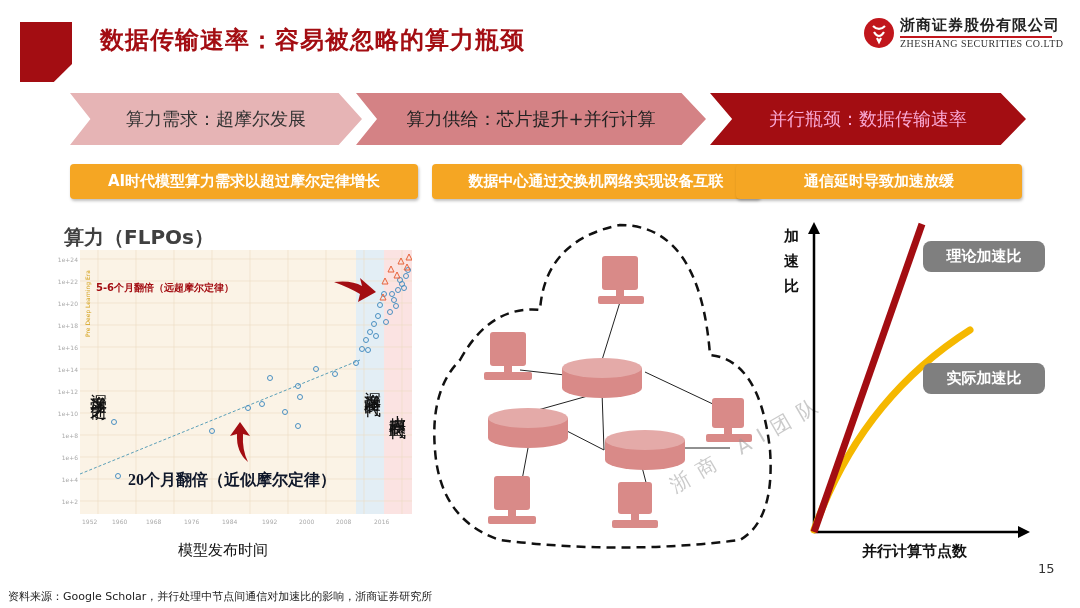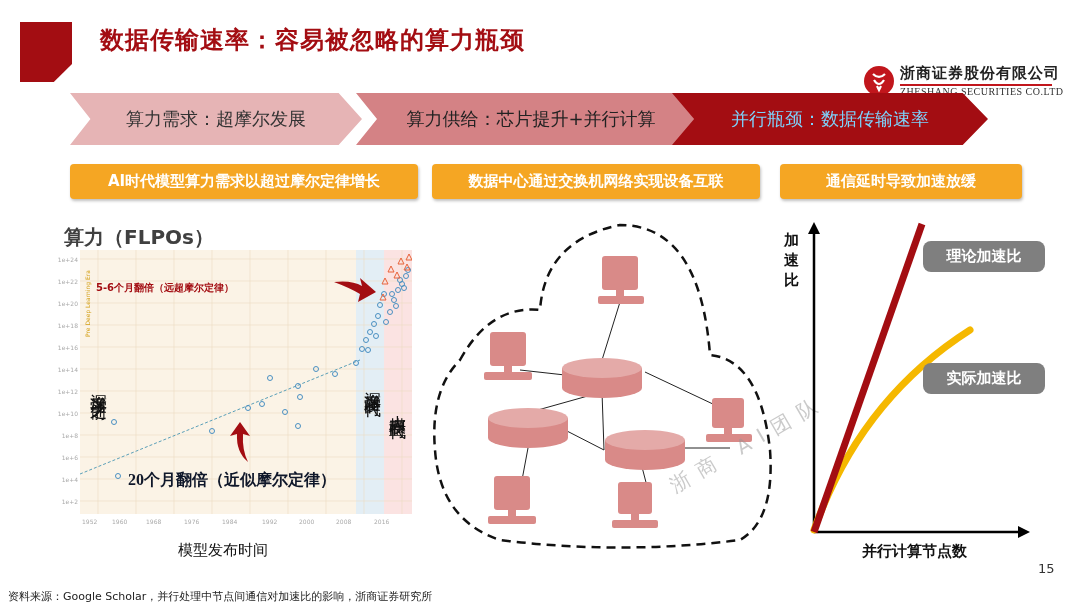--- a/index.html
+++ b/index.html
@@ -2,41 +2,41 @@
 <html><head>
 <meta charset="utf-8">
 <style>
   * { box-sizing: border-box; margin: 0; padding: 0; }
   html, body { width: 1080px; height: 608px; overflow: hidden; background: #fff; }
   body { position: relative; font-family: "DejaVu Sans", "Liberation Sans", sans-serif; }
   .abs { position: absolute; }
   .corner-block { left: 20px; top: 22px; width: 52px; height: 60px; background: #a30d12;
     clip-path: polygon(0 0, 100% 0, 100% 70%, 65% 100%, 0 100%); }
   .title { left: 100px; top: 24px; font-size: 24px; font-weight: bold; color: #a30d12; letter-spacing: 1px; }
-  .logo { left: 864px; top: 16px; width: 200px; height: 40px; margin-top: 48px; }
+  .logo { left: 864px; top: 16px; width: 200px; height: 40px; }
   .logo-circle { left: 0; top: 2px; width: 30px; height: 30px; border-radius: 50%; background: #c1161c; }
   .logo-cn { left: 36px; top: 0; font-size: 15px; font-weight: bold; color: #222; letter-spacing: 1px; }
   .logo-line { left: 36px; top: 20px; width: 152px; height: 2px; background: #c1161c; }
   .logo-en { left: 36px; top: 22px; font-family: "Liberation Serif", serif; font-size: 10px; color: #333; letter-spacing: 0.5px; }
 
   .chev { top: 93px; height: 52px; display: flex; align-items: center; justify-content: center;
     font-size: 18px; font-weight: normal; }
   .chev1 { left: 70px; width: 292px; background: #e6b4b5; color: #333;
     clip-path: polygon(0 0, 92% 0, 100% 50%, 92% 100%, 0 100%, 7% 50%); }
   .chev2 { left: 356px; width: 350px; background: #d48285; color: #222;
     clip-path: polygon(0 0, 93% 0, 100% 50%, 93% 100%, 0 100%, 6% 50%); }
-  .chev3 { left: 672px; width: 316px; background: #a30d12; color: #7dd3fc;
+  .chev3 { left: 710px; width: 316px; background: #a30d12; color: #f9a8d4;
     clip-path: polygon(0 0, 92% 0, 100% 50%, 92% 100%, 0 100%, 7% 50%); }
 
   .obtn { top: 164px; height: 35px; background: #f5a623; border-radius: 4px;
     color: #fff; font-size: 15px; font-weight: bold; display: flex; align-items: center; justify-content: center;
     box-shadow: 1px 2px 3px rgba(0,0,0,0.25); }
   .ob1 { left: 70px; width: 348px; }
   .ob2 { left: 432px; width: 328px; }
-  .ob3 { left: 780px; width: 242px; }
+  .ob3 { left: 736px; width: 286px; }
 
   .chart-title { left: 64px; top: 224px; font-size: 20px; font-weight: bold; color: #404040; }
   .plot { left: 80px; top: 250px; width: 332px; height: 264px; background: #fbf3e6; overflow: hidden; }
   .plot-dl { left: 276px; top: 0; width: 28px; height: 264px; background: #e3eef5; }
   .plot-llm { left: 304px; top: 0; width: 28px; height: 264px; background: #fbe3e2; }
   .ytick { left: 56px; font-size: 6px; color: #aaa; width: 22px; text-align: right; }
   .xtick { top: 518px; font-size: 6px; color: #aaa; }
   .pre-dl { left: 84px; top: 270px; font-size: 6px; color: #d4a017; writing-mode: vertical-rl; transform: rotate(180deg); }
   .ann1 { left: 96px; top: 281px; font-size: 10px; font-weight: bold; color: #a30d12; }
   .ann2 { left: 128px; top: 470px; font-size: 16px; font-weight: bold; color: #0f172a; font-family: Liberation Serif, serif; }
@@ -238,21 +238,21 @@
       <rect x="68" y="306" width="48" height="8" rx="2"></rect>
   </g>
   <g fill="#d98a88">
     <rect x="198" y="272" width="34" height="32" rx="3"></rect>
       <rect x="211" y="304" width="8" height="6"></rect>
       <rect x="192" y="310" width="46" height="8" rx="2"></rect>
   </g>
 </svg>
 <div class="abs watermark">浙商 AI团队</div>
 
-<div class="abs speed-label" style="left:784px;top:230px;width:18px;line-height:20px">加速比</div>
+<div class="abs speed-label" style="left:784px;top:224px;width:18px;line-height:25px">加速比</div>
 <svg class="abs" style="left:800px;top:220px" width="230" height="320">
   <line x1="14" y1="312" x2="14" y2="10" stroke="#000" stroke-width="2.5"></line>
   <polygon points="14,2 8,14 20,14" fill="#000"></polygon>
   <line x1="14" y1="312" x2="222" y2="312" stroke="#000" stroke-width="2.5"></line>
   <polygon points="230,312 218,306 218,318" fill="#000"></polygon>
   <path d="M14 310 Q60 180 170 110" fill="none" stroke="#f5b800" stroke-width="7" stroke-linecap="round"></path>
   <line x1="14" y1="312" x2="122" y2="4" stroke="#a30d12" stroke-width="7"></line>
 </svg>
 <div class="abs tag" style="left:923px;top:241px">理论加速比</div>
 <div class="abs tag" style="left:923px;top:363px">实际加速比</div>

